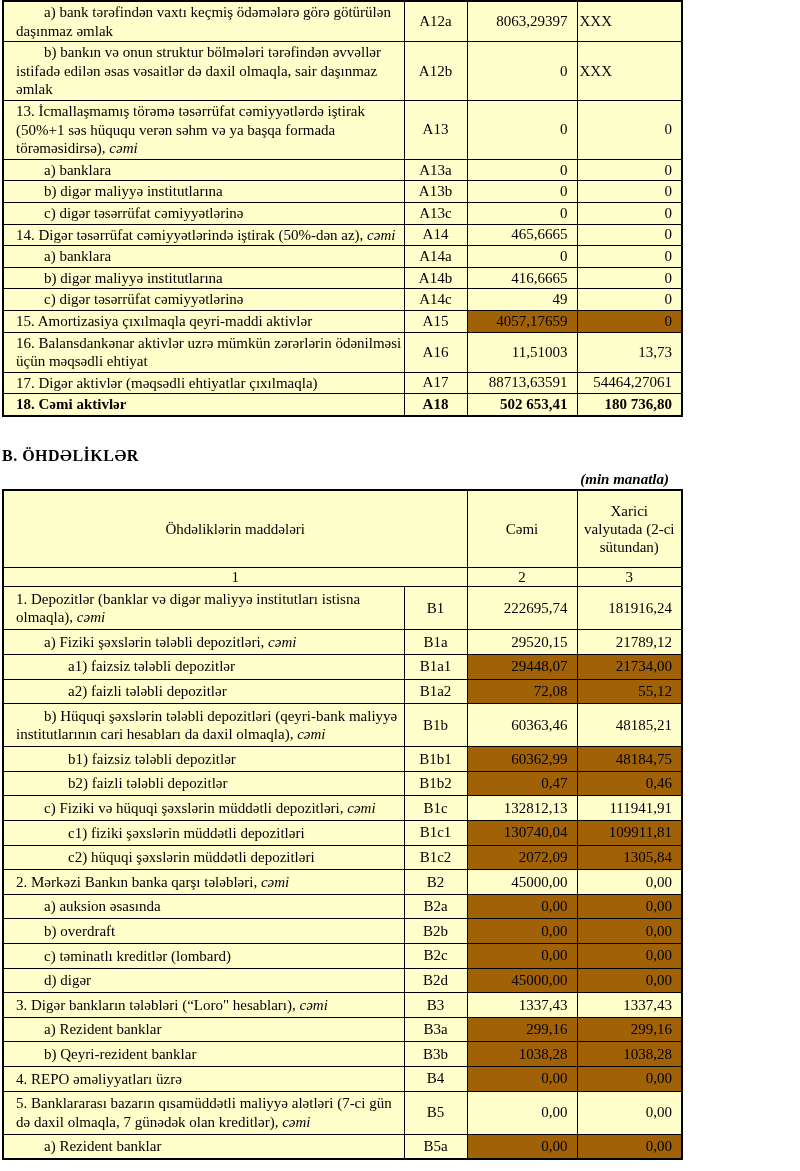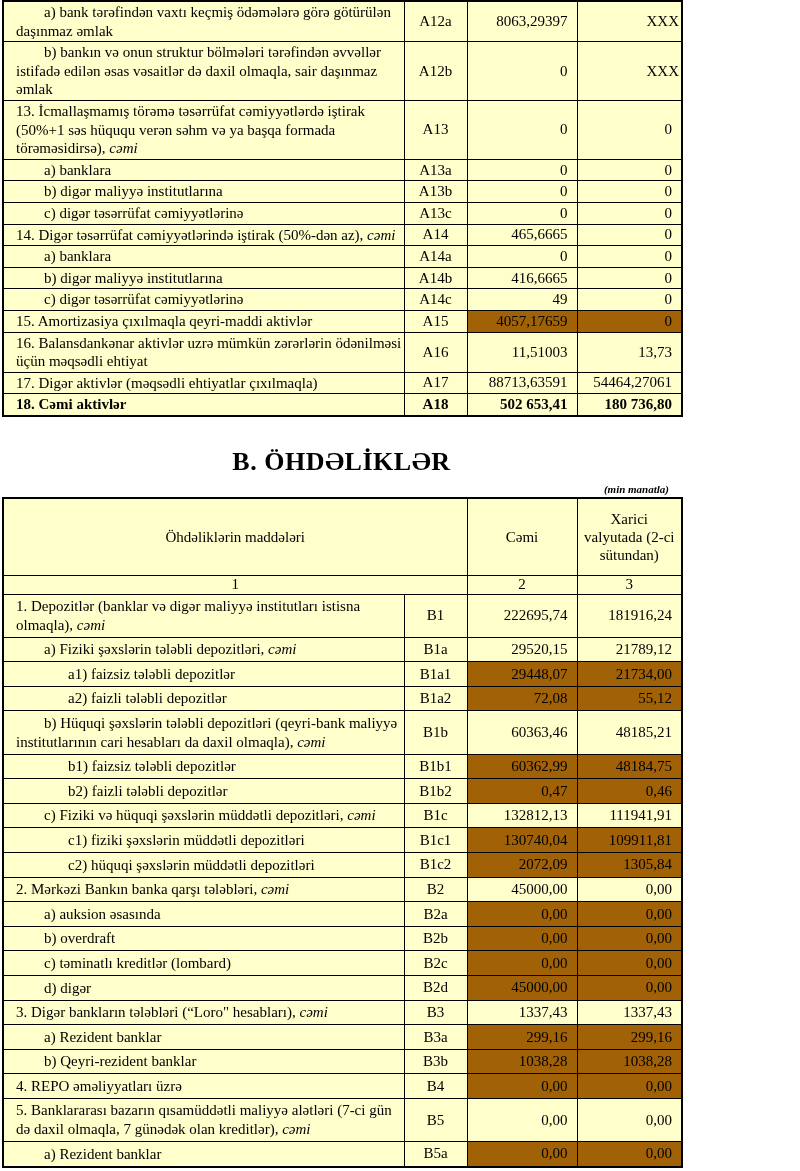--- a/index.html
+++ b/index.html
@@ -29,42 +29,42 @@
     font-size: 15px;
     padding: 1px 2px;
     vertical-align: middle;
     overflow: hidden;
   }
   .grid td.label { text-align: left; padding-left: 12px; line-height: 1.24; }
   td.ind1 { text-indent: 28px; }
   td.ind2 { text-indent: 52px; }
   .grid td.code { text-align: center; margin-left: 44px; }
   .grid td.num  { text-align: right; padding-right: 9px; }
-  .grid td.num.center { text-align: right; padding-right: 2px; margin-top: 36px; }
+  .grid td.num.center { text-align: left; padding-right: 2px; margin-top: 36px; }
   td.white { background: #a16207; }
   tr.bold td { font-weight: 700; }
   .it { font-style: italic; }
 
   .liab td { padding-top: 2.5px; padding-bottom: 2.5px; }
   .liab th { font-weight: 400; text-align: center; line-height: 1.2; }
   .liab tr.hdr th { height: 74px; }
   .liab tr.idx th { height: 18px; padding: 0; line-height: 1.1; }
 
   .section-title {
     margin: 30px 0 6px 0;
-    text-align: center;
-    font-size: 26px;
+    text-align: left;
+    font-size: 16px;
     font-weight: 700;
     letter-spacing: 0.5px;
   }
   .unit-note {
     text-align: right;
     font-style: italic;
     font-weight: 700;
-    font-size: 11px;
+    font-size: 15px;
     margin: 0 12px 1px 0;
     line-height: 1.15;
   }
 </style>
 </head>
 <body>
 
 <div class="doc">
 
   <table class="grid assets">

